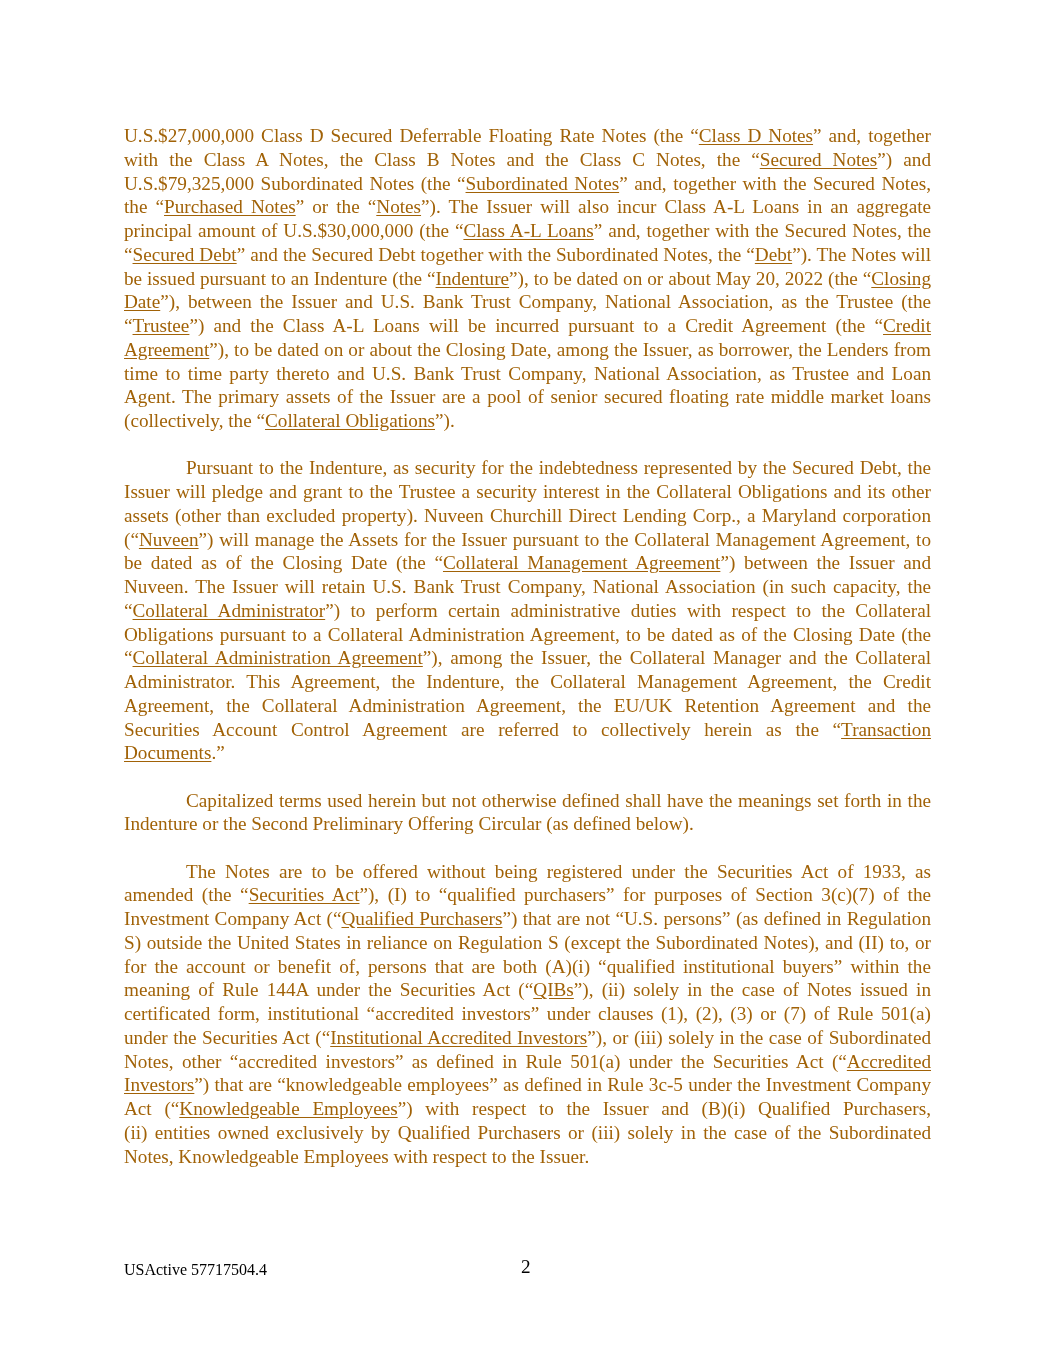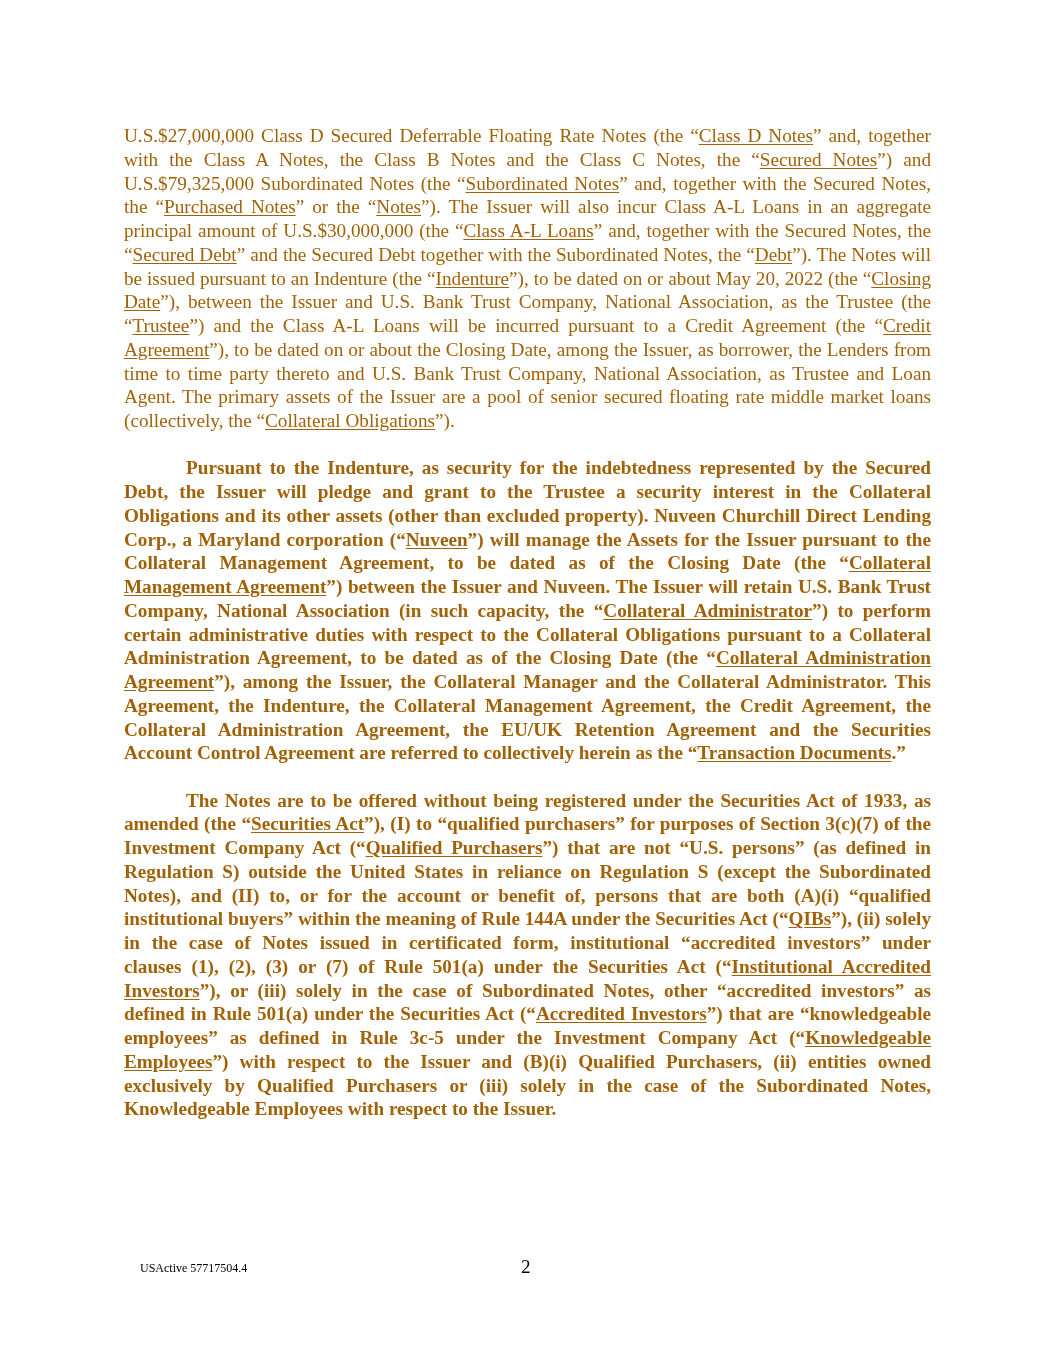--- a/index.html
+++ b/index.html
@@ -3,35 +3,36 @@
 <meta charset="utf-8">
 <style>
   html, body { margin: 0; padding: 0; background: #ffffff; }
   body { width: 1055px; height: 1365px; position: relative; overflow: hidden; }
   .page {
     position: absolute; left: 124px; top: 124px; width: 807px;
     font-family: "Liberation Serif", serif; font-size: 19.2px; line-height: 23.75px;
     color: #a16207; text-align: justify;
   }
   .para { margin: 0 0 23.5px 0; }
-  .para.indent { text-indent: 62px; font-weight: bold; }
+  .para.indent { text-indent: 62px; }
   .para.last { margin-bottom: 0; }
   u { text-decoration: underline; text-underline-offset: 2px; }
   .footer-id {
     position: absolute; left: 124px; top: 1261px;
-    font-family: "Liberation Serif", serif; font-size: 12px; color: #000; margin-left: 16px;
+    font-family: "Liberation Serif", serif; font-size: 16px; color: #000;
   }
   .page-num {
     position: absolute; left: 521px; top: 1256px;
     font-family: "Liberation Serif", serif; font-size: 19.2px; color: #000;
   }
 </style>
 </head>
 <body>
 
 <div class="page">
   <p class="para"><span>U.S.$27,000,000 Class D Secured Deferrable Floating Rate Notes (the “</span><u>Class D Notes</u><span>” and, together with the Class A Notes, the Class B Notes and the Class C Notes, the “</span><u>Secured Notes</u><span>”) and U.S.$79,325,000 Subordinated Notes (the “</span><u>Subordinated Notes</u><span>” and, together with the Secured Notes, the “</span><u>Purchased Notes</u><span>” or the “</span><u>Notes</u><span>”). The Issuer will also incur Class A-L Loans in an aggregate principal amount of U.S.$30,000,000 (the “</span><u>Class A-L Loans</u><span>” and, together with the Secured Notes, the “</span><u>Secured Debt</u><span>” and the Secured Debt together with the Subordinated Notes, the “</span><u>Debt</u><span>”).  The Notes will be issued pursuant to an Indenture (the “</span><u>Indenture</u><span>”), to be dated on or about May 20, 2022 (the “</span><u>Closing Date</u><span>”), between the Issuer and U.S. Bank Trust Company, National Association, as the Trustee (the “</span><u>Trustee</u><span>”) and the Class A-L Loans will be incurred pursuant to a Credit Agreement (the “</span><u>Credit Agreement</u><span>”), to be dated on or about the Closing Date, among the Issuer, as borrower, the Lenders from time to time party thereto and U.S. Bank Trust Company, National Association, as Trustee and Loan Agent.  The primary assets of the Issuer are a pool of senior secured floating rate middle market loans (collectively, the “</span><u>Collateral Obligations</u><span>”).</span></p>
   <p class="para indent"><span>Pursuant to the Indenture, as security for the indebtedness represented by the Secured Debt, the Issuer will pledge and grant to the Trustee a security interest in the Collateral Obligations and its other assets (other than excluded property).  Nuveen Churchill Direct Lending Corp., a Maryland corporation (“</span><u>Nuveen</u><span>”) will manage the Assets for the Issuer pursuant to the Collateral Management Agreement, to be dated as of the Closing Date (the “</span><u>Collateral Management Agreement</u><span>”) between the Issuer and Nuveen. The Issuer will retain U.S. Bank Trust Company, National Association (in such capacity, the “</span><u>Collateral Administrator</u><span>”) to perform certain administrative duties with respect to the Collateral Obligations pursuant to a Collateral Administration Agreement, to be dated as of the Closing Date (the “</span><u>Collateral Administration Agreement</u><span>”), among the Issuer, the Collateral Manager and the Collateral Administrator. This Agreement, the Indenture, the Collateral Management Agreement, the Credit Agreement, the Collateral Administration Agreement, the EU/UK Retention Agreement and the Securities Account Control Agreement are referred to collectively herein as the “</span><u>Transaction Documents</u><span>.”</span></p>
+  <p class="para indent"><span>Capitalized terms used herein but not otherwise defined shall have the meanings set forth in the Indenture or the Second Preliminary Offering Circular (as defined below).</span></p>
   <p class="para indent last"><span>The Notes are to be offered without being registered under the Securities Act of 1933, as amended (the “</span><u>Securities Act</u><span>”), (I) to “qualified purchasers” for purposes of Section 3(c)(7) of the Investment Company Act (“</span><u>Qualified Purchasers</u><span>”) that are not “U.S. persons” (as defined in Regulation S) outside the United States in reliance on Regulation&nbsp;S (except the Subordinated Notes), and (II)&nbsp;to, or for the account or benefit of, persons that are both (A)(i)&nbsp;“qualified institutional buyers” within the meaning of Rule&nbsp;144A under the Securities Act (“</span><u>QIBs</u><span>”), (ii) solely in the case of Notes issued in certificated form, institutional “accredited investors” under clauses&nbsp;(1), (2), (3) or (7)&nbsp;of Rule&nbsp;501(a) under the Securities Act (“</span><u>Institutional Accredited Investors</u><span>”), or (iii) solely in the case of Subordinated Notes, other “accredited investors” as defined in Rule 501(a) under the Securities Act (“</span><u>Accredited Investors</u><span>”) that are “knowledgeable employees” as defined in Rule 3c-5 under the Investment Company Act (“</span><u>Knowledgeable Employees</u><span>”) with respect to the Issuer and (B)(i)&nbsp;Qualified Purchasers, (ii)&nbsp;entities owned exclusively by Qualified Purchasers or (iii) solely in the case of the Subordinated Notes, Knowledgeable Employees with respect to the Issuer.</span></p>
 </div>
 
 <div class="footer-id">USActive 57717504.4</div>
 <div class="page-num">2</div>
 
 </body></html>

